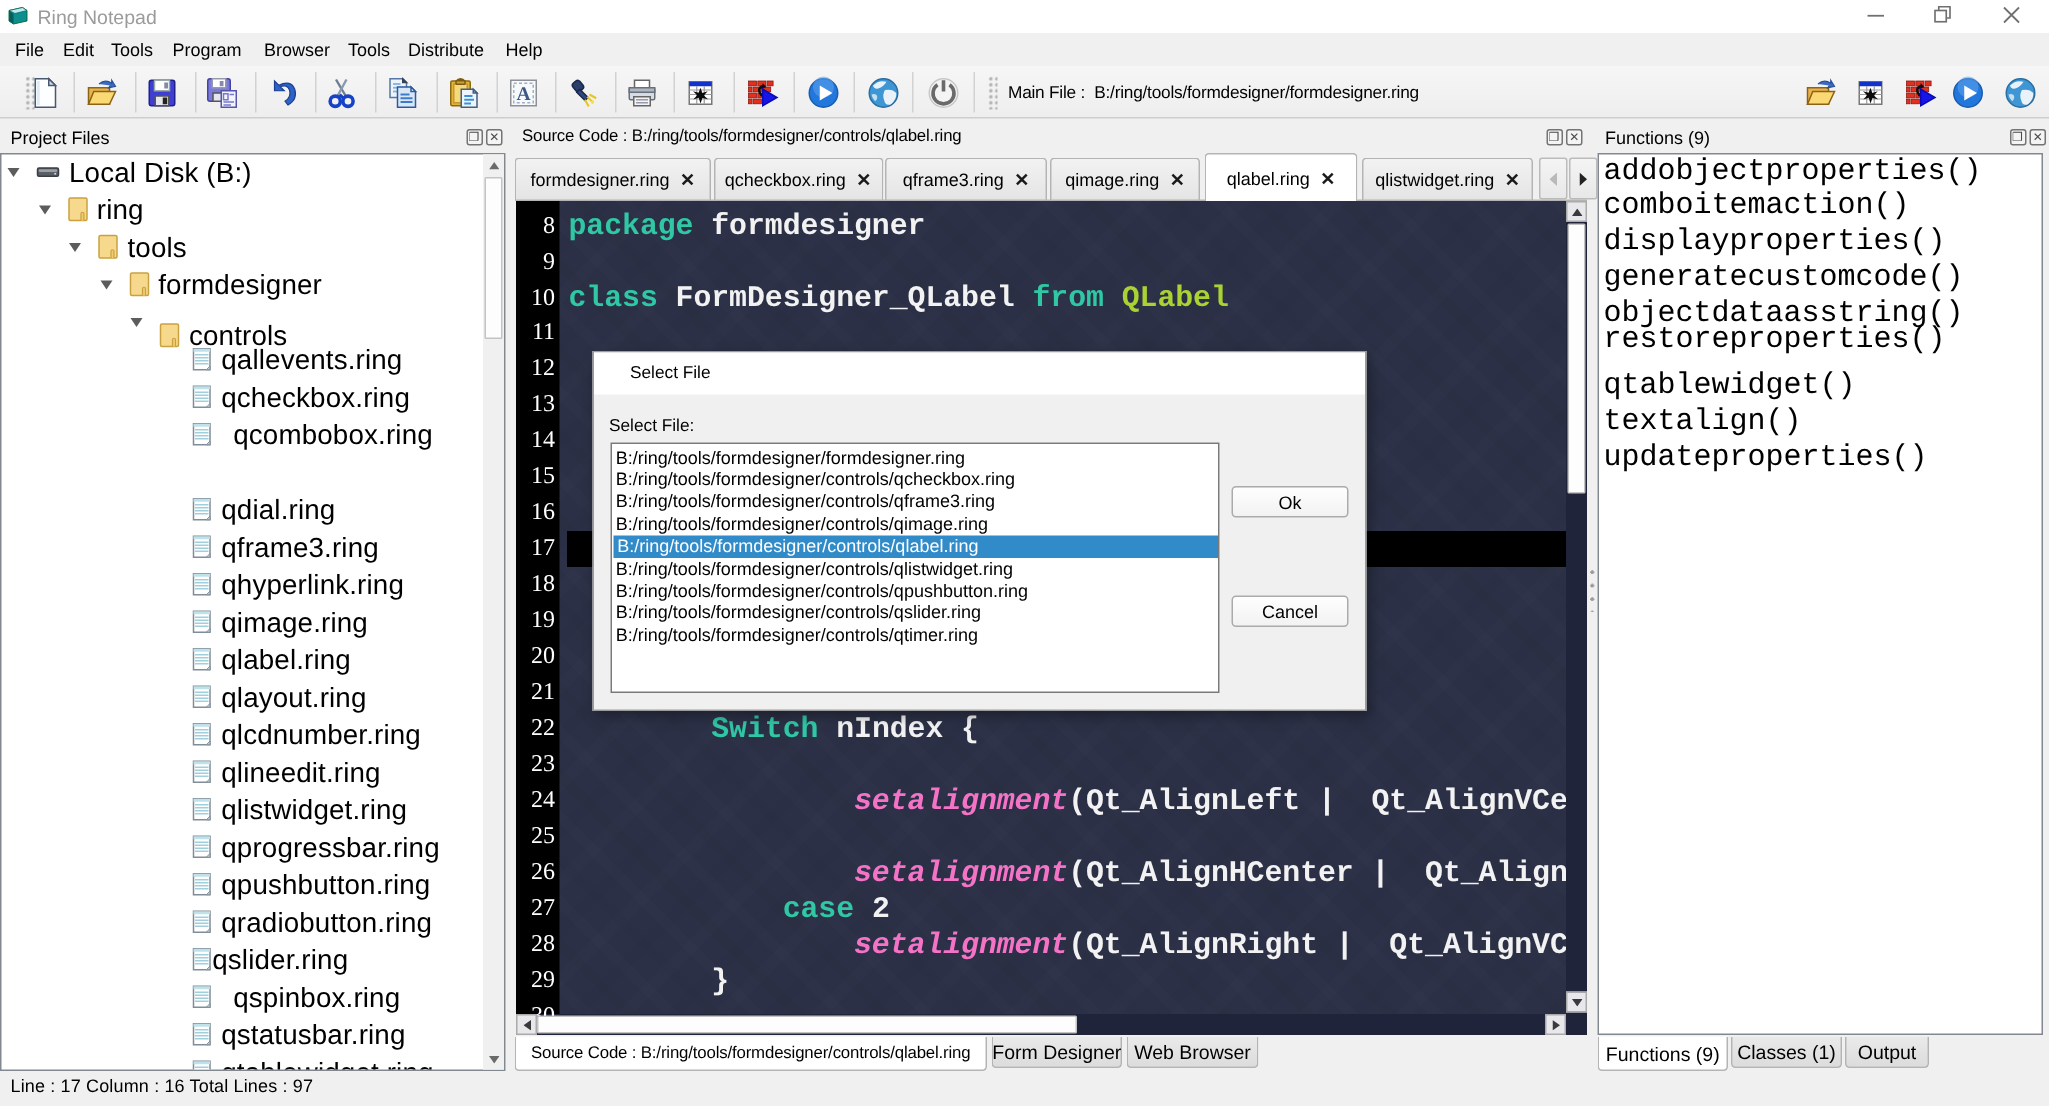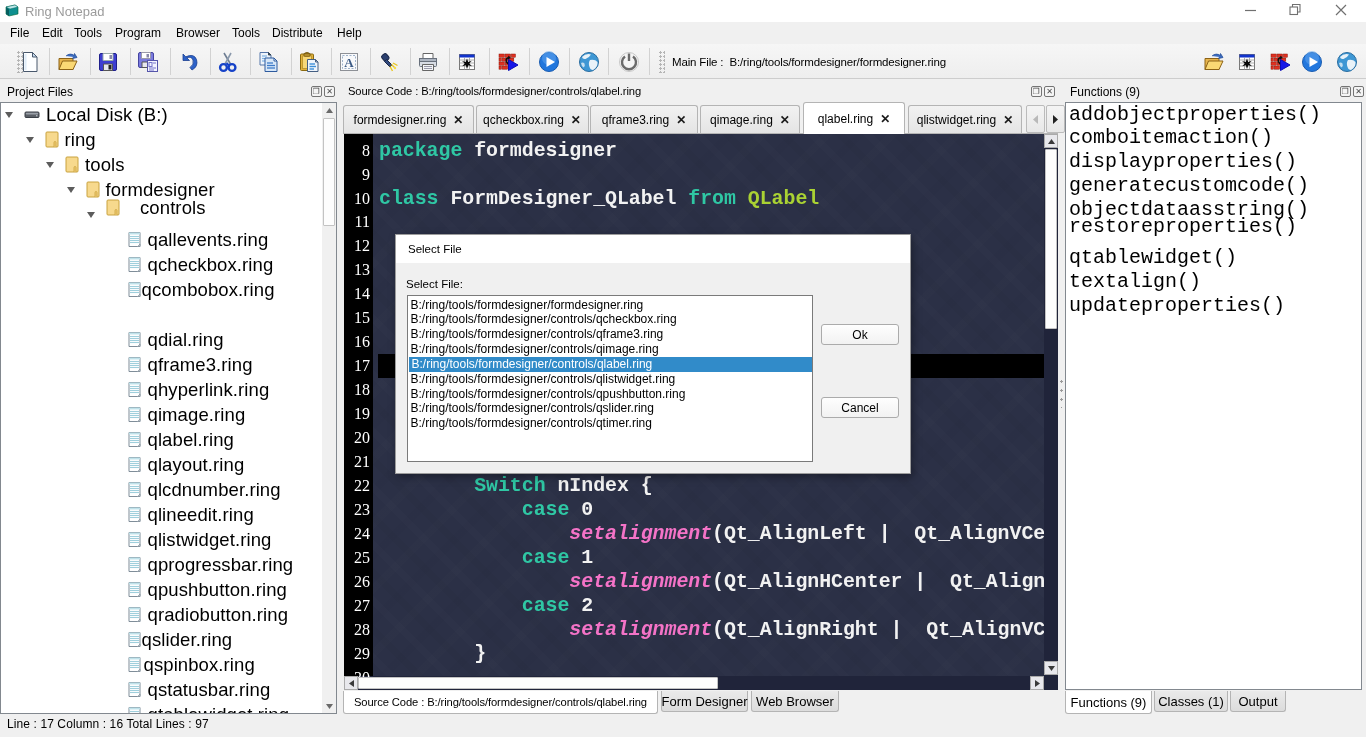--- a/index.html
+++ b/index.html
@@ -43,21 +43,21 @@
 .kw{color:#2fc7a4;font-weight:bold;}
 .fn2{color:#f473c7;font-style:italic;}
 .cls{color:#aad233;}
 #band{left:378px;top:353.6px;width:666px;height:23.95px;background:#000;}
 #fnpanel{left:1065px;top:102px;width:297px;height:588px;background:#fff;border:1px solid #82888f;}
 .fitem{position:absolute;left:1069px;font-family:"Liberation Mono",monospace;font-size:20px;
 color:#000;line-height:23.9px;white-space:pre;}
 #dlg{left:395px;top:234px;width:516px;height:240px;background:#f0f0f0;
 border:1px solid #9c9c9c;box-shadow:2px 3px 8px rgba(0,0,0,0.35);}
 #dlgtitle{left:0;top:0;width:514px;height:28px;background:#fff;color:#000;
-display:flex;align-items:center;padding-left:12px;font-size:11.5px;}
+display:flex;align-items:center;padding-left:24px;font-size:11.5px;}
 #dlglist{left:11px;top:60px;width:406px;height:167px;background:#fff;border:1px solid #7a7a7a;overflow:hidden;}
 .ditem{position:absolute;left:2.5px;font-size:12px;color:#000;height:14.85px;line-height:14.85px;white-space:pre;}
 .dsel{left:1px;width:447px;background:#318bc9;color:#fff;padding-left:2.5px;}
 .btn{position:absolute;width:78px;height:21px;background:linear-gradient(#fefefe,#f2f2f2);
 border:1px solid #ababab;border-radius:3px;font-size:12px;color:#000;display:flex;
 align-items:center;justify-content:center;}
 #status{left:7px;top:717px;font-size:12px;letter-spacing:0.1px;color:#000;}
 svg{display:block;}
 .ticon{position:absolute;top:50px;}
 </style></head><body>
@@ -300,21 +300,21 @@
     </div>
 <div class="abs arr" style="left:65.5px;top:84px"></div>
 <div class="trow" style="left:84.5px;top:74px;gap:6px">
       <svg width="14" height="17" viewBox="0 0 14 17" style="flex:none">
 <rect x="1" y="1" width="12" height="15" rx="1" fill="#f7d98d" stroke="#c9a23f"></rect>
 <path d="M9 16 v-4.5 a1 1 0 0 1 2 0 V16" fill="#f0cb72" stroke="#c9a23f" stroke-width="0.8"></path>
 </svg>
       <span>formdesigner</span>
     </div>
 <div class="abs arr" style="left:86.0px;top:109px"></div>
-<div class="trow" style="left:105.0px;top:92px;gap:20px">
+<div class="trow" style="left:105.0px;top:108px;gap:6px">
       <svg width="14" height="17" viewBox="0 0 14 17" style="flex:none">
 <rect x="1" y="1" width="12" height="15" rx="1" fill="#f7d98d" stroke="#c9a23f"></rect>
 <path d="M9 16 v-4.5 a1 1 0 0 1 2 0 V16" fill="#f0cb72" stroke="#c9a23f" stroke-width="0.8"></path>
 </svg>
       <span>controls</span>
     </div>
 <div class="trow" style="left:125.5px;top:124px;gap:6px">
       <svg width="15" height="17" viewBox="0 0 15 17" style="flex:none">
 <path d="M2 1.5 h11 v14 l-2.5 0 -8.5 0 z" fill="#ffffff" stroke="#7f8d99"></path>
 <path d="M2 1.5 h11 v2 h-11 z" fill="#bfe2ea"></path>
@@ -331,21 +331,21 @@
 <path d="M2 1.5 h11 v14 l-2.5 0 -8.5 0 z" fill="#ffffff" stroke="#7f8d99"></path>
 <path d="M2 1.5 h11 v2 h-11 z" fill="#bfe2ea"></path>
 <line x1="3" y1="5.5" x2="12" y2="5.5" stroke="#9fcfdc" stroke-width="1.1"></line>
 <line x1="3" y1="7.5" x2="12" y2="7.5" stroke="#9fcfdc" stroke-width="1.1"></line>
 <line x1="3" y1="9.5" x2="12" y2="9.5" stroke="#9fcfdc" stroke-width="1.1"></line>
 <line x1="3" y1="11.5" x2="12" y2="11.5" stroke="#9fcfdc" stroke-width="1.1"></line>
 <path d="M10.5 15.5 l2.5 -2.5 v2.5 z" fill="#c5ccd2" stroke="#7f8d99" stroke-width="0.6"></path>
 </svg>
       <span>qcheckbox.ring</span>
     </div>
-<div class="trow" style="left:125.5px;top:174px;gap:0">
+<div class="trow" style="left:125.5px;top:174px;gap:14px">
       <svg width="15" height="17" viewBox="0 0 15 17" style="flex:none">
 <path d="M2 1.5 h11 v14 l-2.5 0 -8.5 0 z" fill="#ffffff" stroke="#7f8d99"></path>
 <path d="M2 1.5 h11 v2 h-11 z" fill="#bfe2ea"></path>
 <line x1="3" y1="5.5" x2="12" y2="5.5" stroke="#9fcfdc" stroke-width="1.1"></line>
 <line x1="3" y1="7.5" x2="12" y2="7.5" stroke="#9fcfdc" stroke-width="1.1"></line>
 <line x1="3" y1="9.5" x2="12" y2="9.5" stroke="#9fcfdc" stroke-width="1.1"></line>
 <line x1="3" y1="11.5" x2="12" y2="11.5" stroke="#9fcfdc" stroke-width="1.1"></line>
 <path d="M10.5 15.5 l2.5 -2.5 v2.5 z" fill="#c5ccd2" stroke="#7f8d99" stroke-width="0.6"></path>
 </svg>
       <span>qcombobox.ring</span>
@@ -499,21 +499,21 @@
 <path d="M2 1.5 h11 v14 l-2.5 0 -8.5 0 z" fill="#ffffff" stroke="#7f8d99"></path>
 <path d="M2 1.5 h11 v2 h-11 z" fill="#bfe2ea"></path>
 <line x1="3" y1="5.5" x2="12" y2="5.5" stroke="#9fcfdc" stroke-width="1.1"></line>
 <line x1="3" y1="7.5" x2="12" y2="7.5" stroke="#9fcfdc" stroke-width="1.1"></line>
 <line x1="3" y1="9.5" x2="12" y2="9.5" stroke="#9fcfdc" stroke-width="1.1"></line>
 <line x1="3" y1="11.5" x2="12" y2="11.5" stroke="#9fcfdc" stroke-width="1.1"></line>
 <path d="M10.5 15.5 l2.5 -2.5 v2.5 z" fill="#c5ccd2" stroke="#7f8d99" stroke-width="0.6"></path>
 </svg>
       <span>qslider.ring</span>
     </div>
-<div class="trow" style="left:125.5px;top:549px;gap:2px">
+<div class="trow" style="left:125.5px;top:549px;gap:14px">
       <svg width="15" height="17" viewBox="0 0 15 17" style="flex:none">
 <path d="M2 1.5 h11 v14 l-2.5 0 -8.5 0 z" fill="#ffffff" stroke="#7f8d99"></path>
 <path d="M2 1.5 h11 v2 h-11 z" fill="#bfe2ea"></path>
 <line x1="3" y1="5.5" x2="12" y2="5.5" stroke="#9fcfdc" stroke-width="1.1"></line>
 <line x1="3" y1="7.5" x2="12" y2="7.5" stroke="#9fcfdc" stroke-width="1.1"></line>
 <line x1="3" y1="9.5" x2="12" y2="9.5" stroke="#9fcfdc" stroke-width="1.1"></line>
 <line x1="3" y1="11.5" x2="12" y2="11.5" stroke="#9fcfdc" stroke-width="1.1"></line>
 <path d="M10.5 15.5 l2.5 -2.5 v2.5 z" fill="#c5ccd2" stroke="#7f8d99" stroke-width="0.6"></path>
 </svg>
       <span>qspinbox.ring</span>
@@ -618,23 +618,21 @@
 <div class="lnum" style="top:545.8px;left:344px">25</div>
 <div class="lnum" style="top:569.7px;left:344px">26</div>
 <div class="lnum" style="top:593.6px;left:344px">27</div>
 <div class="lnum" style="top:617.6px;left:344px">28</div>
 <div class="lnum" style="top:641.5px;left:344px">29</div>
 <div class="lnum" style="top:665.5px;left:344px">30</div>
 <div class="abs" style="left:344px;top:134px;width:700px;height:542px;overflow:hidden">
 <div class="cline" style="left:35px;top:52.5px"><span class="kw">class</span> FormDesigner_QLabel <span class="kw">from</span> <span class="cls">QLabel</span></div>
 <div class="cline" style="left:35px;top:4.6px"><span class="kw">package</span> formdesigner</div>
 <div class="cline" style="left:35px;top:339.9px">        <span class="kw">Switch</span> nIndex {</div>
-<div class="cline" style="left:35px;top:363.9px">            <span class="kw">case</span> 0</div>
 <div class="cline" style="left:35px;top:387.8px">                <span class="fn2">setalignment</span>(Qt_AlignLeft |  Qt_AlignVCenter)</div>
-<div class="cline" style="left:35px;top:411.8px">            <span class="kw">case</span> 1</div>
 <div class="cline" style="left:35px;top:435.7px">                <span class="fn2">setalignment</span>(Qt_AlignHCenter |  Qt_AlignVCenter)</div>
 <div class="cline" style="left:35px;top:459.6px">            <span class="kw">case</span> 2</div>
 <div class="cline" style="left:35px;top:483.6px">                <span class="fn2">setalignment</span>(Qt_AlignRight |  Qt_AlignVCenter)</div>
 <div class="cline" style="left:35px;top:507.5px">        }</div>
 </div>
 <div class="sbbtn" style="left:1044px;top:134px;background:#e8e8ec;border:1px solid #aaa">
     <svg width="7" height="5">
       <path d="M3.5 0 L7 5 L0 5 Z" fill="#3a3a3a"></path>
     </svg>
   </div>

